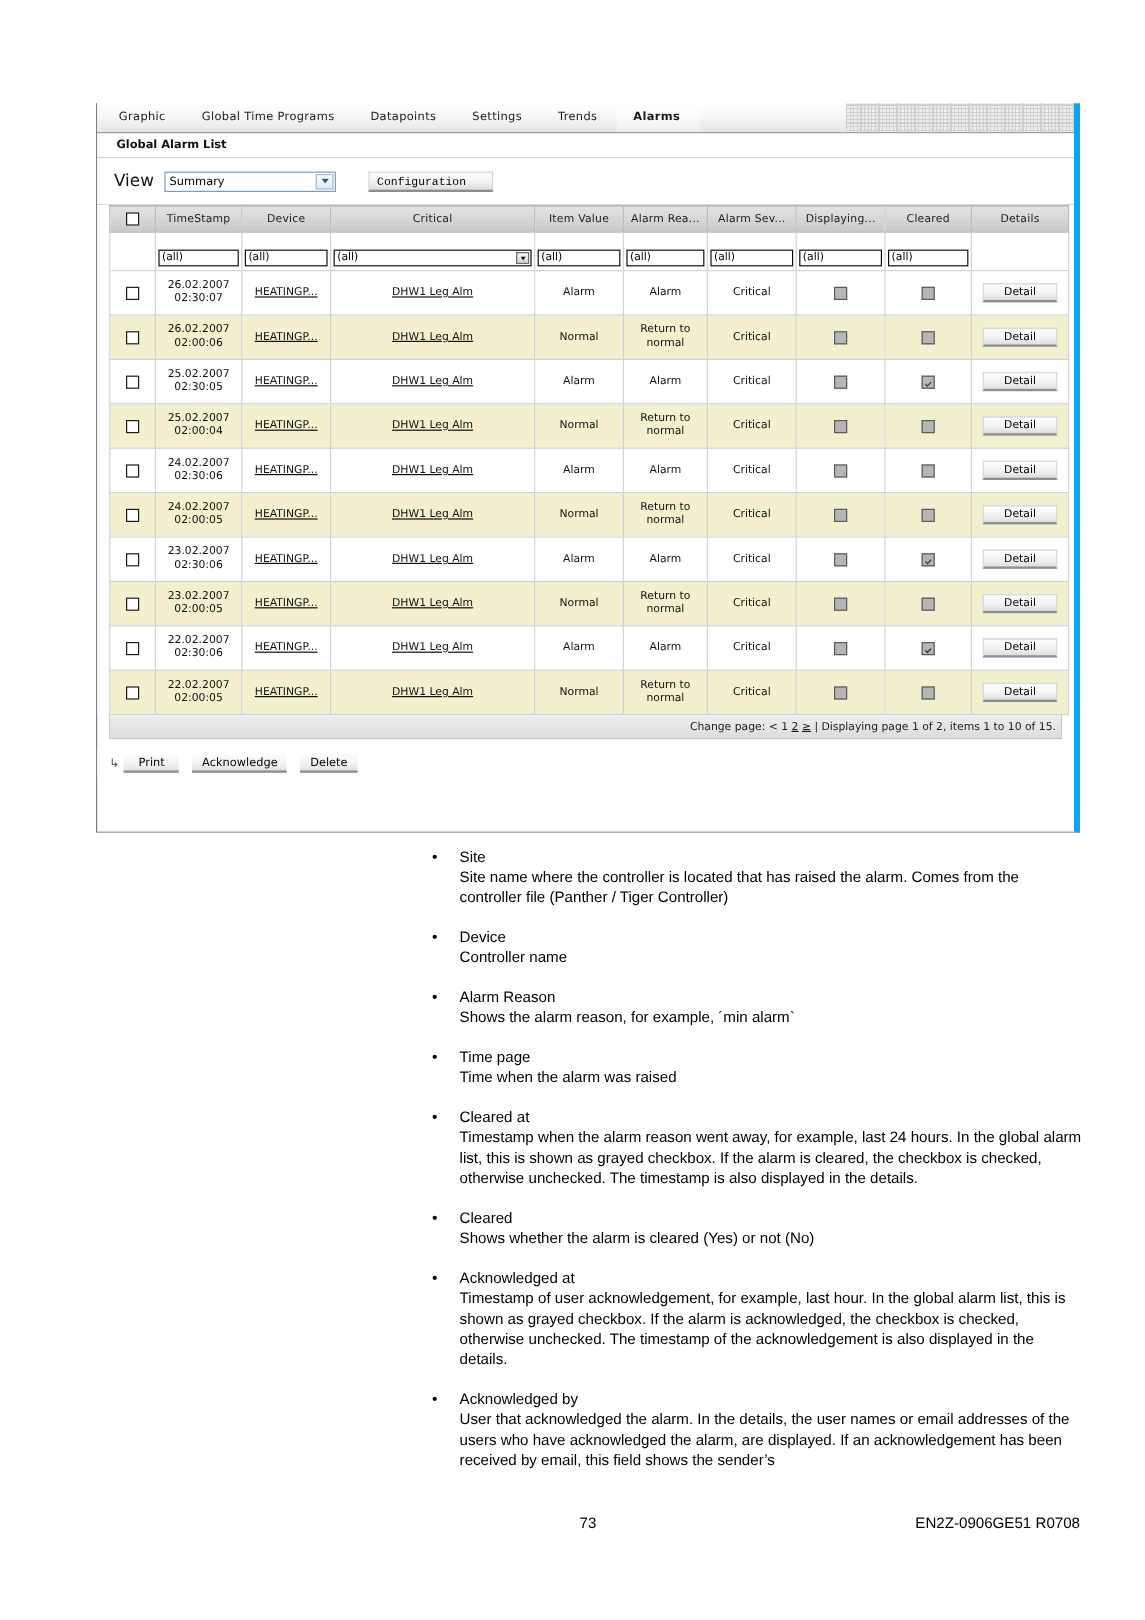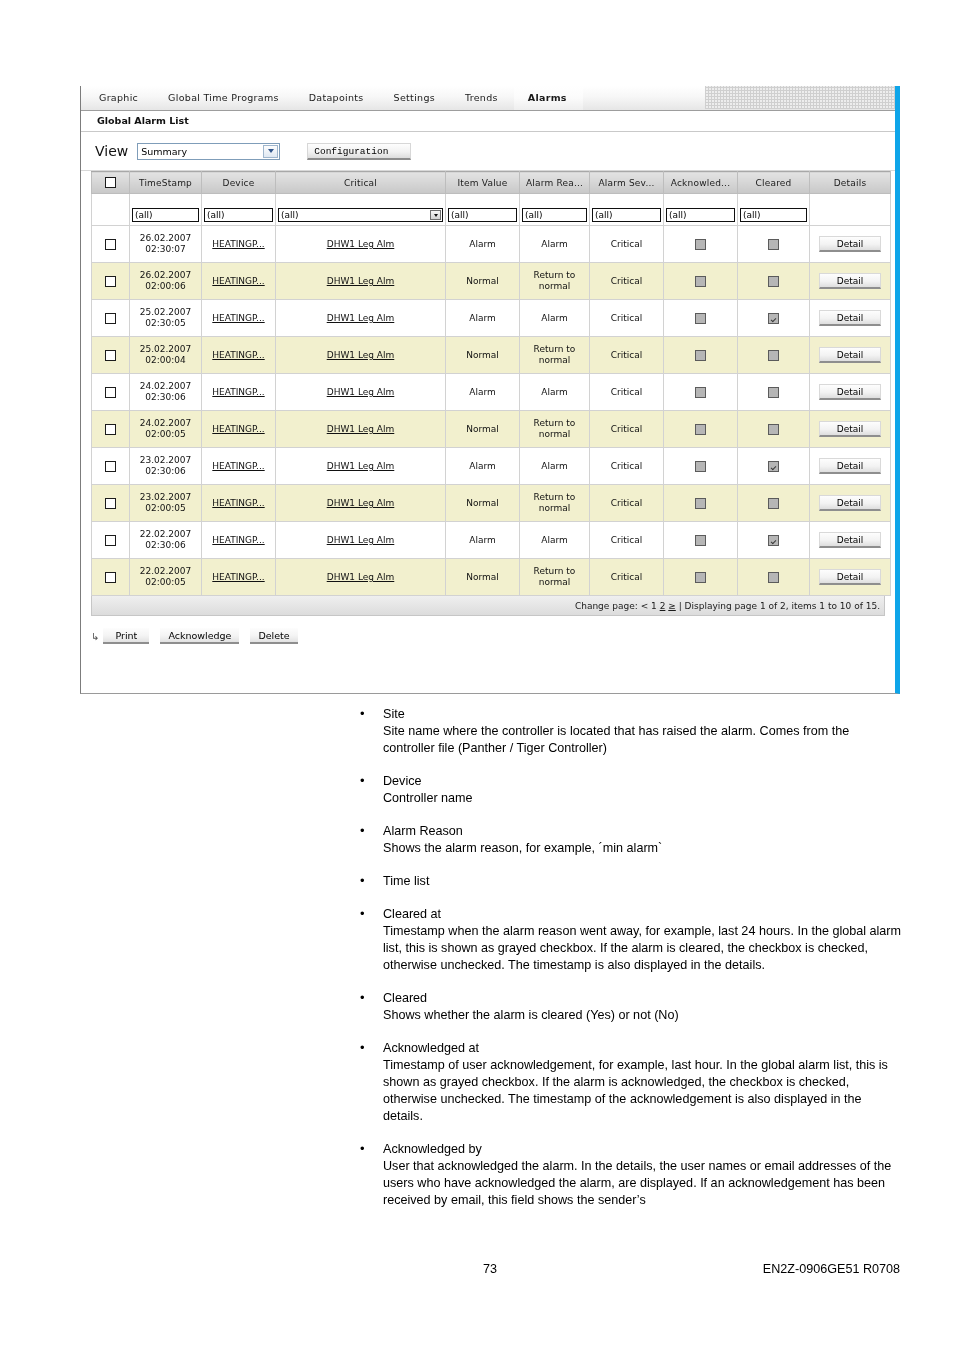--- a/index.html
+++ b/index.html
@@ -341,21 +341,21 @@
       </colgroup>
       <thead>
         <tr>
           <th><span class="cb hdr"></span></th>
           <th>TimeStamp</th>
           <th>Device</th>
           <th>Critical</th>
           <th>Item Value</th>
           <th>Alarm Rea...</th>
           <th>Alarm Sev...</th>
-          <th>Acknowled...</th>
+          <th>Displaying...</th>
           <th>Cleared</th>
           <th>Details</th>
         </tr>
       </thead>
       <tbody>
         <tr class="filter">
           <td></td>
           <td>
               <div class="txtbox">(all)</div>
             </td>
@@ -539,21 +539,22 @@
       </li>
       <li>
         <span class="term">Device</span>
         <span class="desc">Controller name</span>
       </li>
       <li>
         <span class="term">Alarm Reason</span>
         <span class="desc">Shows the alarm reason, for example, ´min alarm`</span>
       </li>
       <li>
-        <span class="term">Time list</span>
+        <span class="term">Time page</span>
+        <span class="desc">Time when the alarm was raised</span>
       </li>
       <li>
         <span class="term">Cleared at</span>
         <span class="desc">Timestamp when the alarm reason went away, for example, last 24 hours. In the global alarm list, this is shown as grayed checkbox. If the alarm is cleared, the checkbox is checked, otherwise unchecked. The timestamp is also displayed in the details.</span>
       </li>
       <li>
         <span class="term">Cleared</span>
         <span class="desc">Shows whether the alarm is cleared (Yes) or not (No)</span>
       </li>
       <li>

